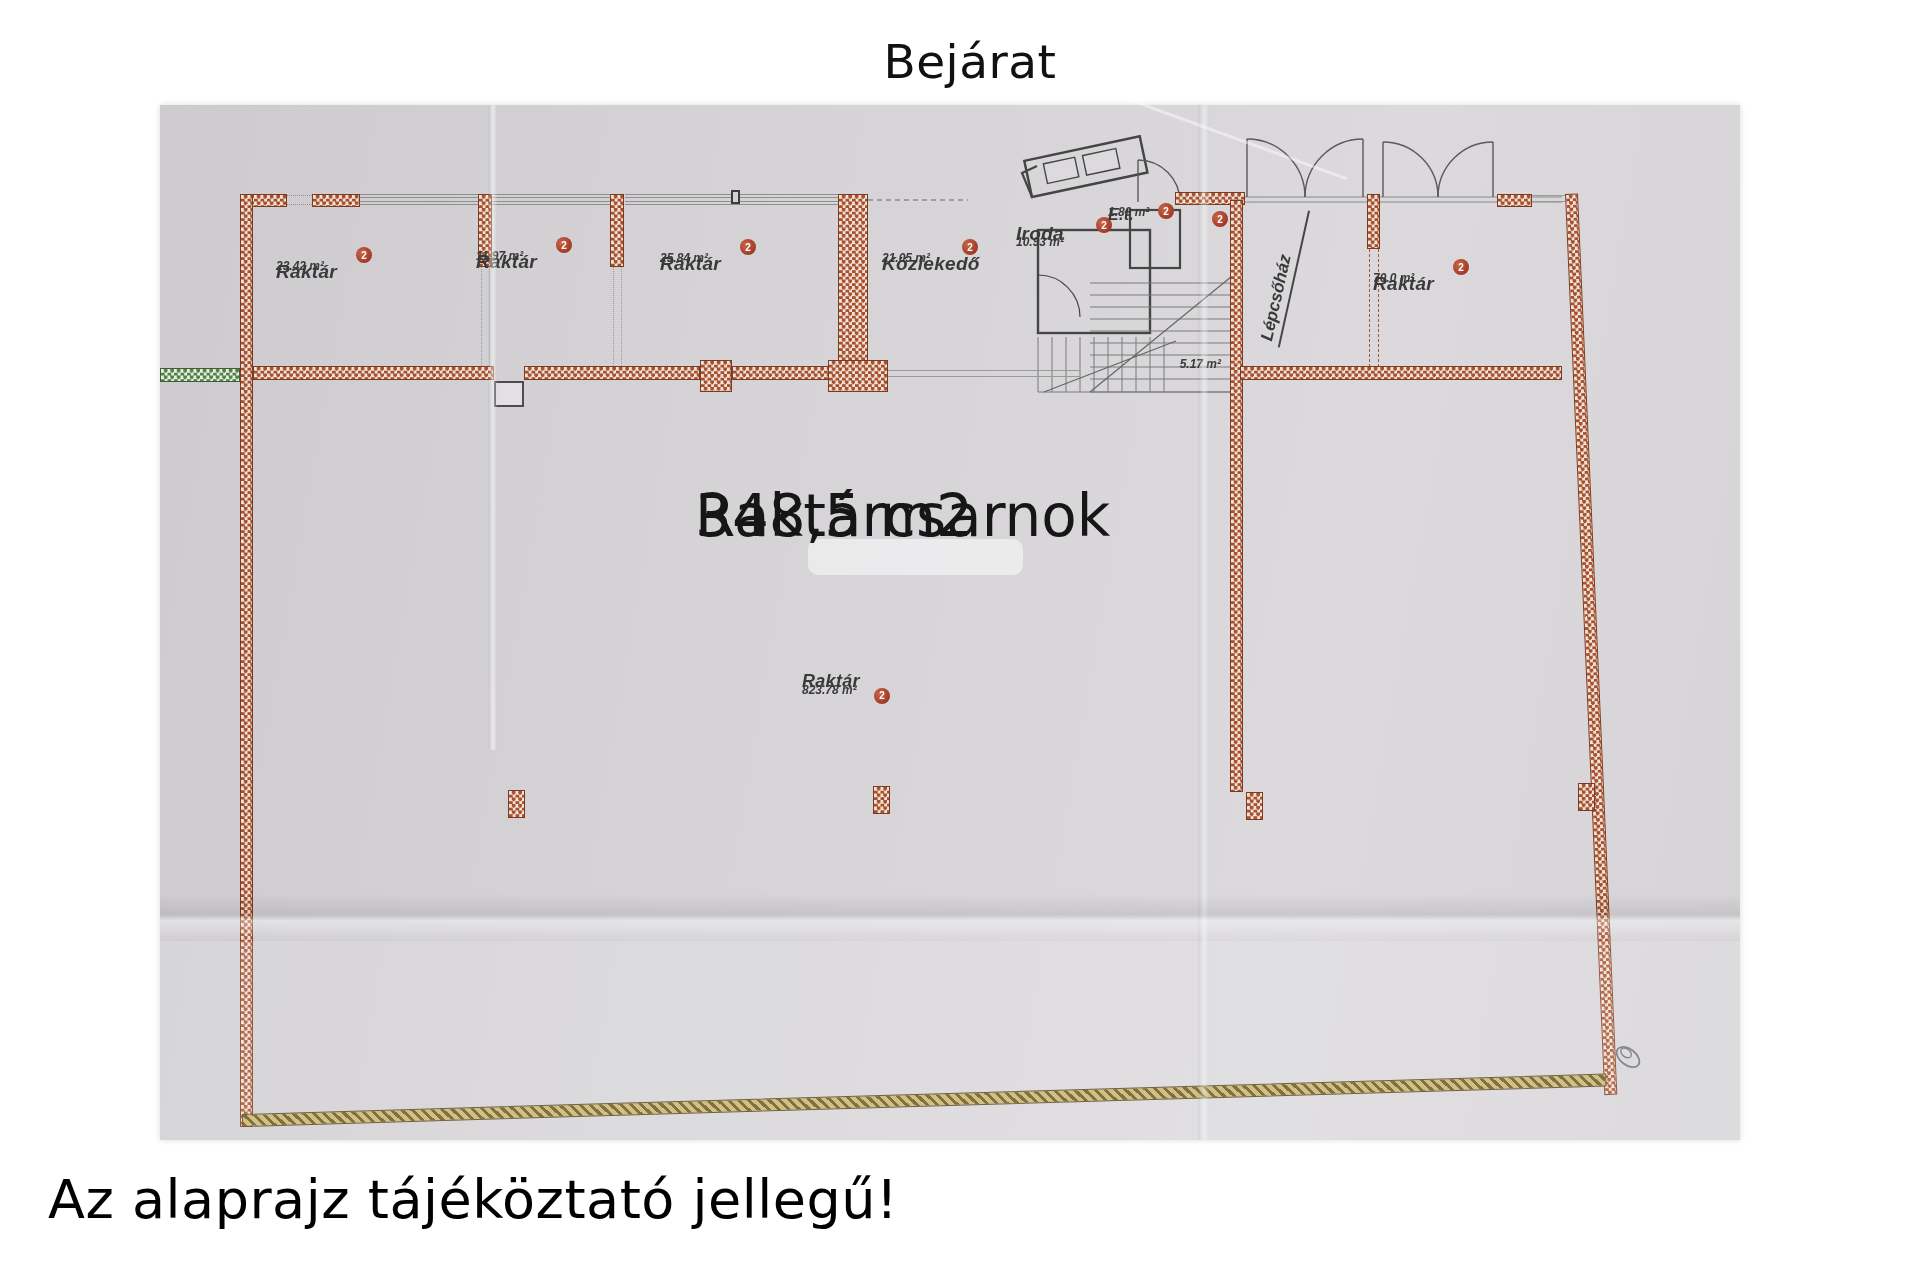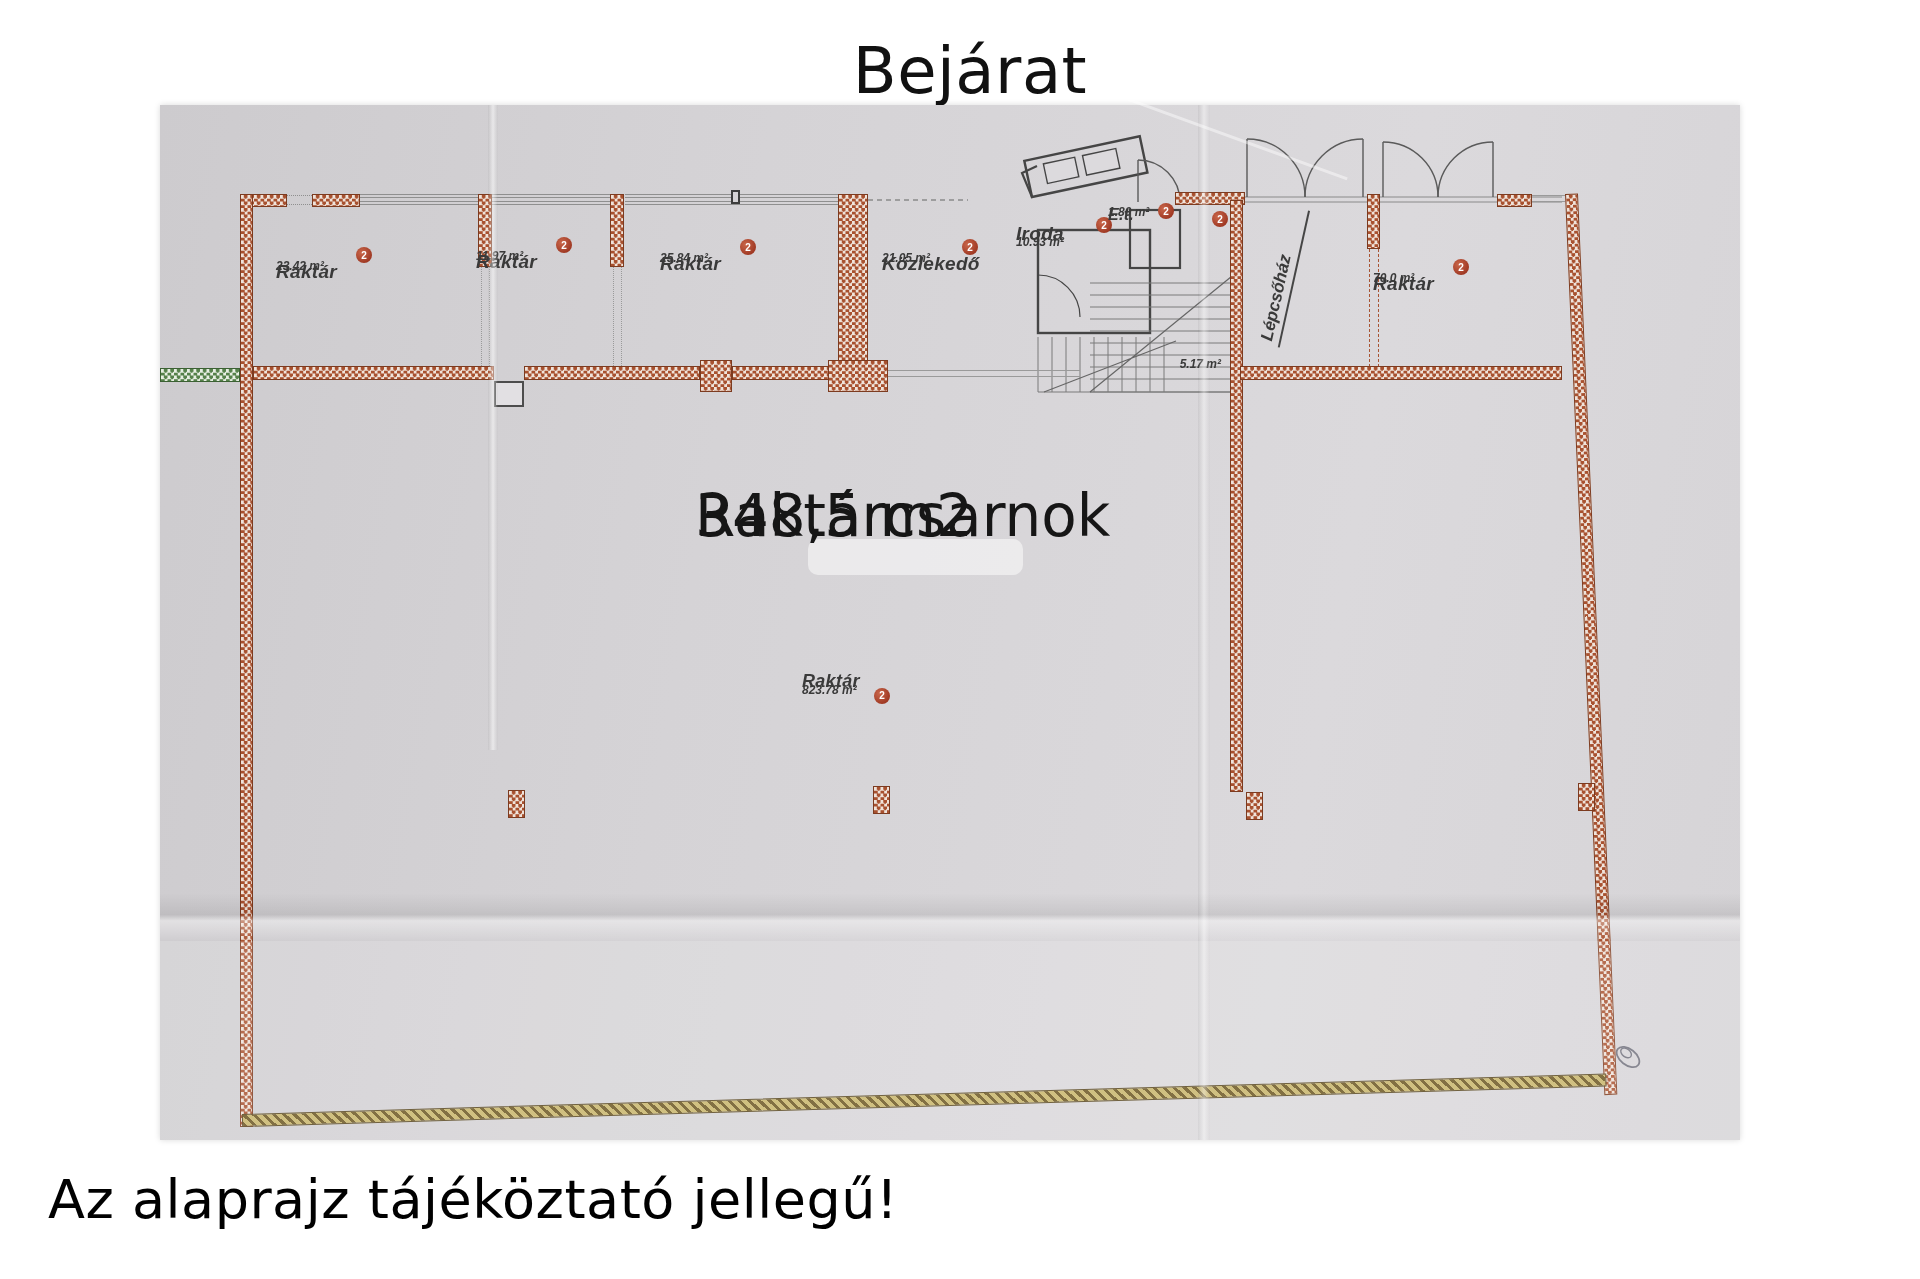--- a/index.html
+++ b/index.html
@@ -1,21 +1,21 @@
 <!DOCTYPE html>
 <html><head>
 <meta charset="utf-8">
 <style>
   html,body{margin:0;padding:0;background:#ffffff;}
   body{width:1920px;height:1279px;position:relative;overflow:hidden;
        font-family:"Liberation Sans",sans-serif;}
 
   
   .page-title{position:absolute;top:34px;left:970px;transform:translateX(-50%);
-    font-family:"DejaVu Sans",sans-serif;font-size:64px;color:#111;letter-spacing:.5px;}
+    font-family:"DejaVu Sans",sans-serif;font-size:47px;color:#111;letter-spacing:.5px;}
   .page-footer{position:absolute;top:1168px;left:48px;
     font-family:"DejaVu Sans",sans-serif;font-size:54px;color:#000;letter-spacing:.5px;}
 
   
   .paper{position:absolute;left:160px;top:105px;width:1580px;height:1035px;
     background:linear-gradient(100deg,#cdcbce 0%,#d5d3d6 35%,#dbd9dc 72%,#d6d4d7 100%);
     box-shadow:0 0 6px rgba(0,0,0,.15);}
   .paper *{position:absolute;box-sizing:border-box;}
 
   

